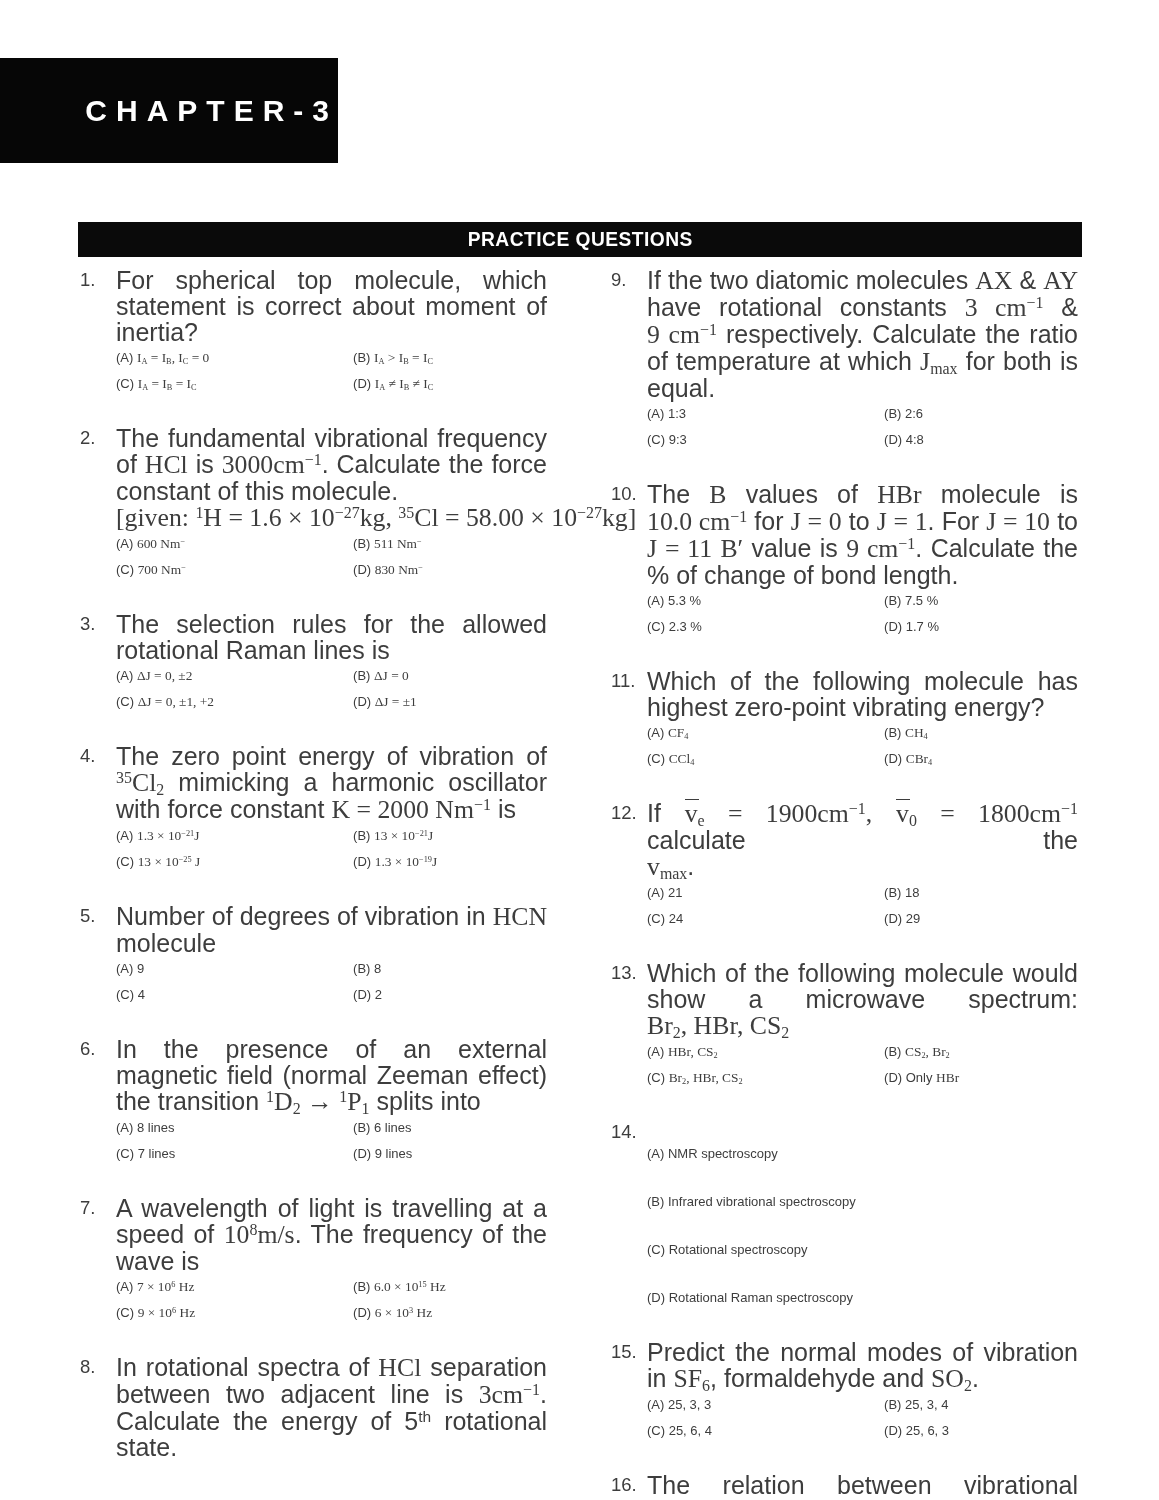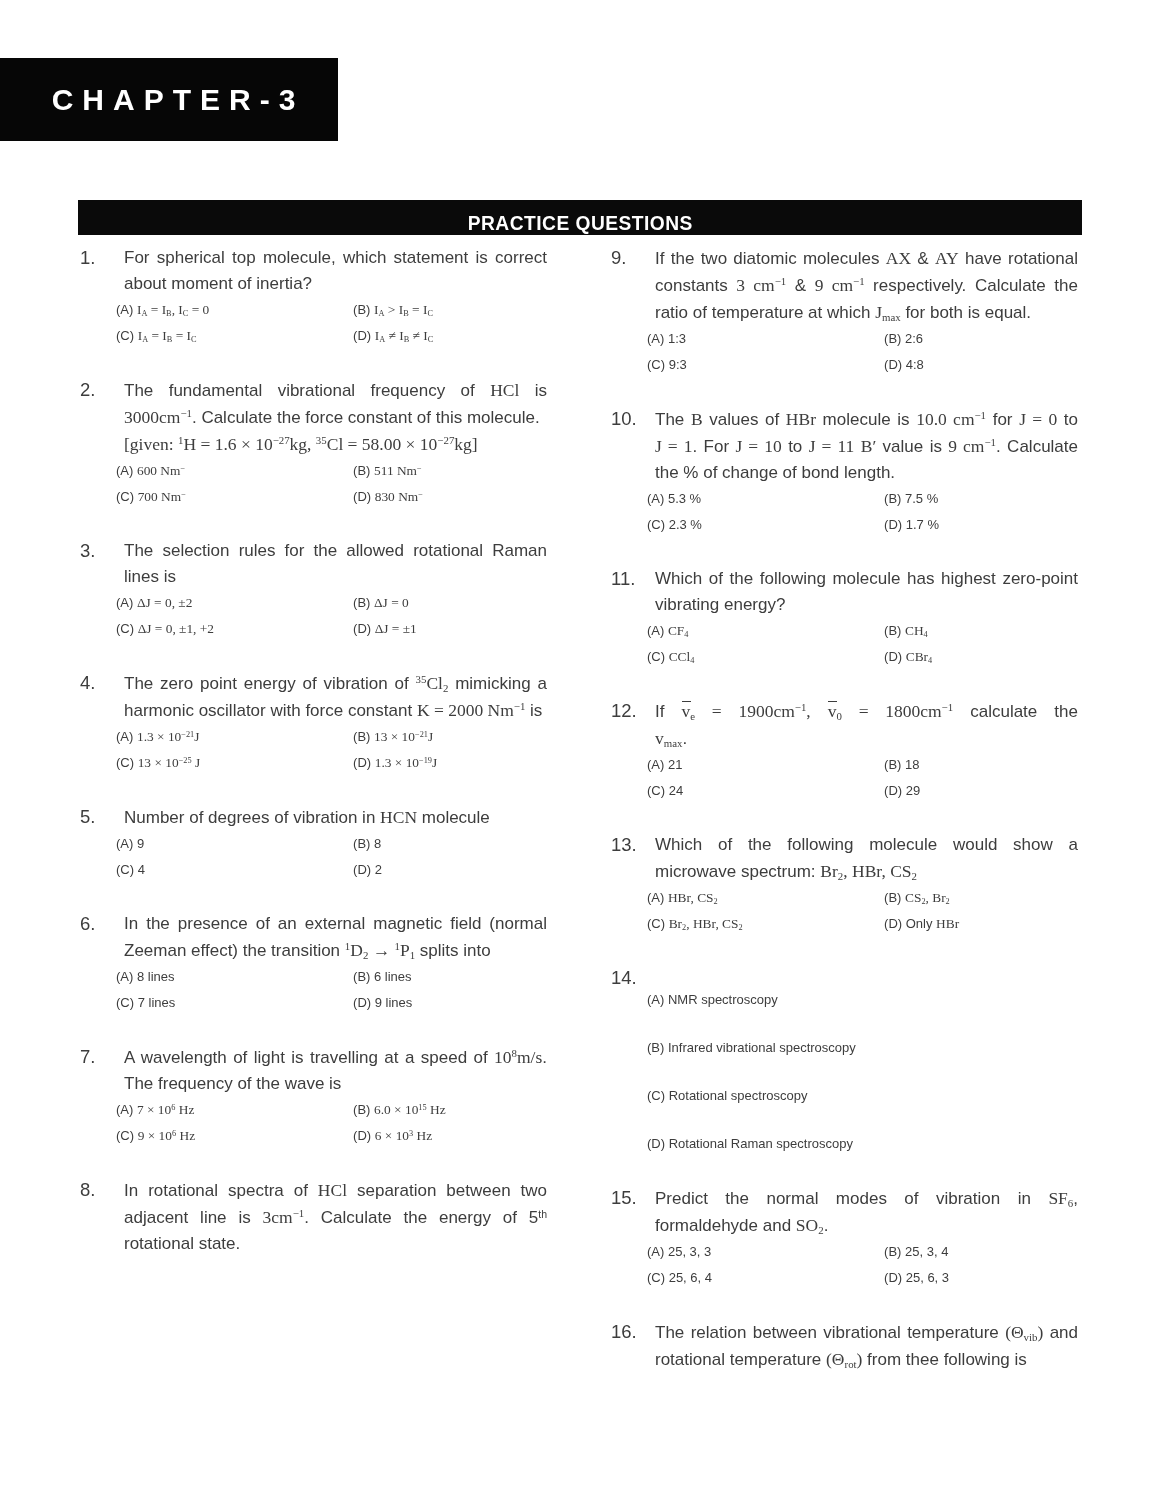--- a/index.html
+++ b/index.html
@@ -1,35 +1,35 @@
 <!DOCTYPE html>
 <html><head>
 <meta charset="utf-8">
 <style>
   html,body{margin:0;padding:0;background:#ffffff;}
   .page{position:relative;width:1159px;height:1500px;background:#ffffff;overflow:hidden;
         font-family:"Liberation Sans",sans-serif;color:#3d3d3d;}
   
   .chapter-header{display:flex;align-items:flex-start;margin-top:58px;}
-  .chapter-box{width:338px;height:83px;background:#060606;display:flex;align-items:center;justify-content:center;}
+  .chapter-box{width:338px;height:105px;background:#060606;display:flex;align-items:center;justify-content:flex-end;}
   .chapter-box span{color:#ffffff;font-size:30px;font-weight:bold;letter-spacing:9px;padding-left:18px;}
   .chapter-title-bar{flex:1;height:93px;background:#d9d9d9;display:flex;align-items:center;}
   .chapter-title-bar span{font-size:40px;color:#1f1f1f;letter-spacing:0.5px;
         transform:scaleX(.88);transform-origin:left center;margin-left:27px;white-space:nowrap;}
   
   .section-bar{margin:59px 77px 0 78px;height:35px;background:#0a0a0a;
-        display:flex;align-items:flex-end;justify-content:center;}
+        display:flex;align-items:center;justify-content:center;}
   .section-bar span{color:#ffffff;font-size:20px;font-weight:bold;letter-spacing:.5px;transform:scaleX(.96);}
   
   .columns{display:flex;gap:64px;padding:10px 81px 0 80px;box-sizing:border-box;}
   .col{flex:1;min-width:0;}
   .question{display:flex;margin-bottom:28px;}
   .qnum{width:36px;flex:none;font-size:18.5px;line-height:26px;}
   .qbody{flex:1;min-width:0;}
-  .qtext{font-size:17px;line-height:26px;text-align:justify;margin-left:8px;}
+  .qtext{font-size:25px;line-height:26px;text-align:justify;}
   .opts{display:flex;flex-wrap:wrap;}
   .opt{font-size:13px;line-height:26px;box-sizing:border-box;}
   .opt.left{width:55%;}
   .opt.right{width:45%;}
   .opt.full{width:100%;margin-top:22px;}
   
   .m{font-family:"Liberation Serif",serif;font-size:1.03em;}
   sup,sub{font-size:.62em;line-height:0;position:relative;vertical-align:baseline;}
   sup{top:-.52em;}
   sub{top:.24em;}

